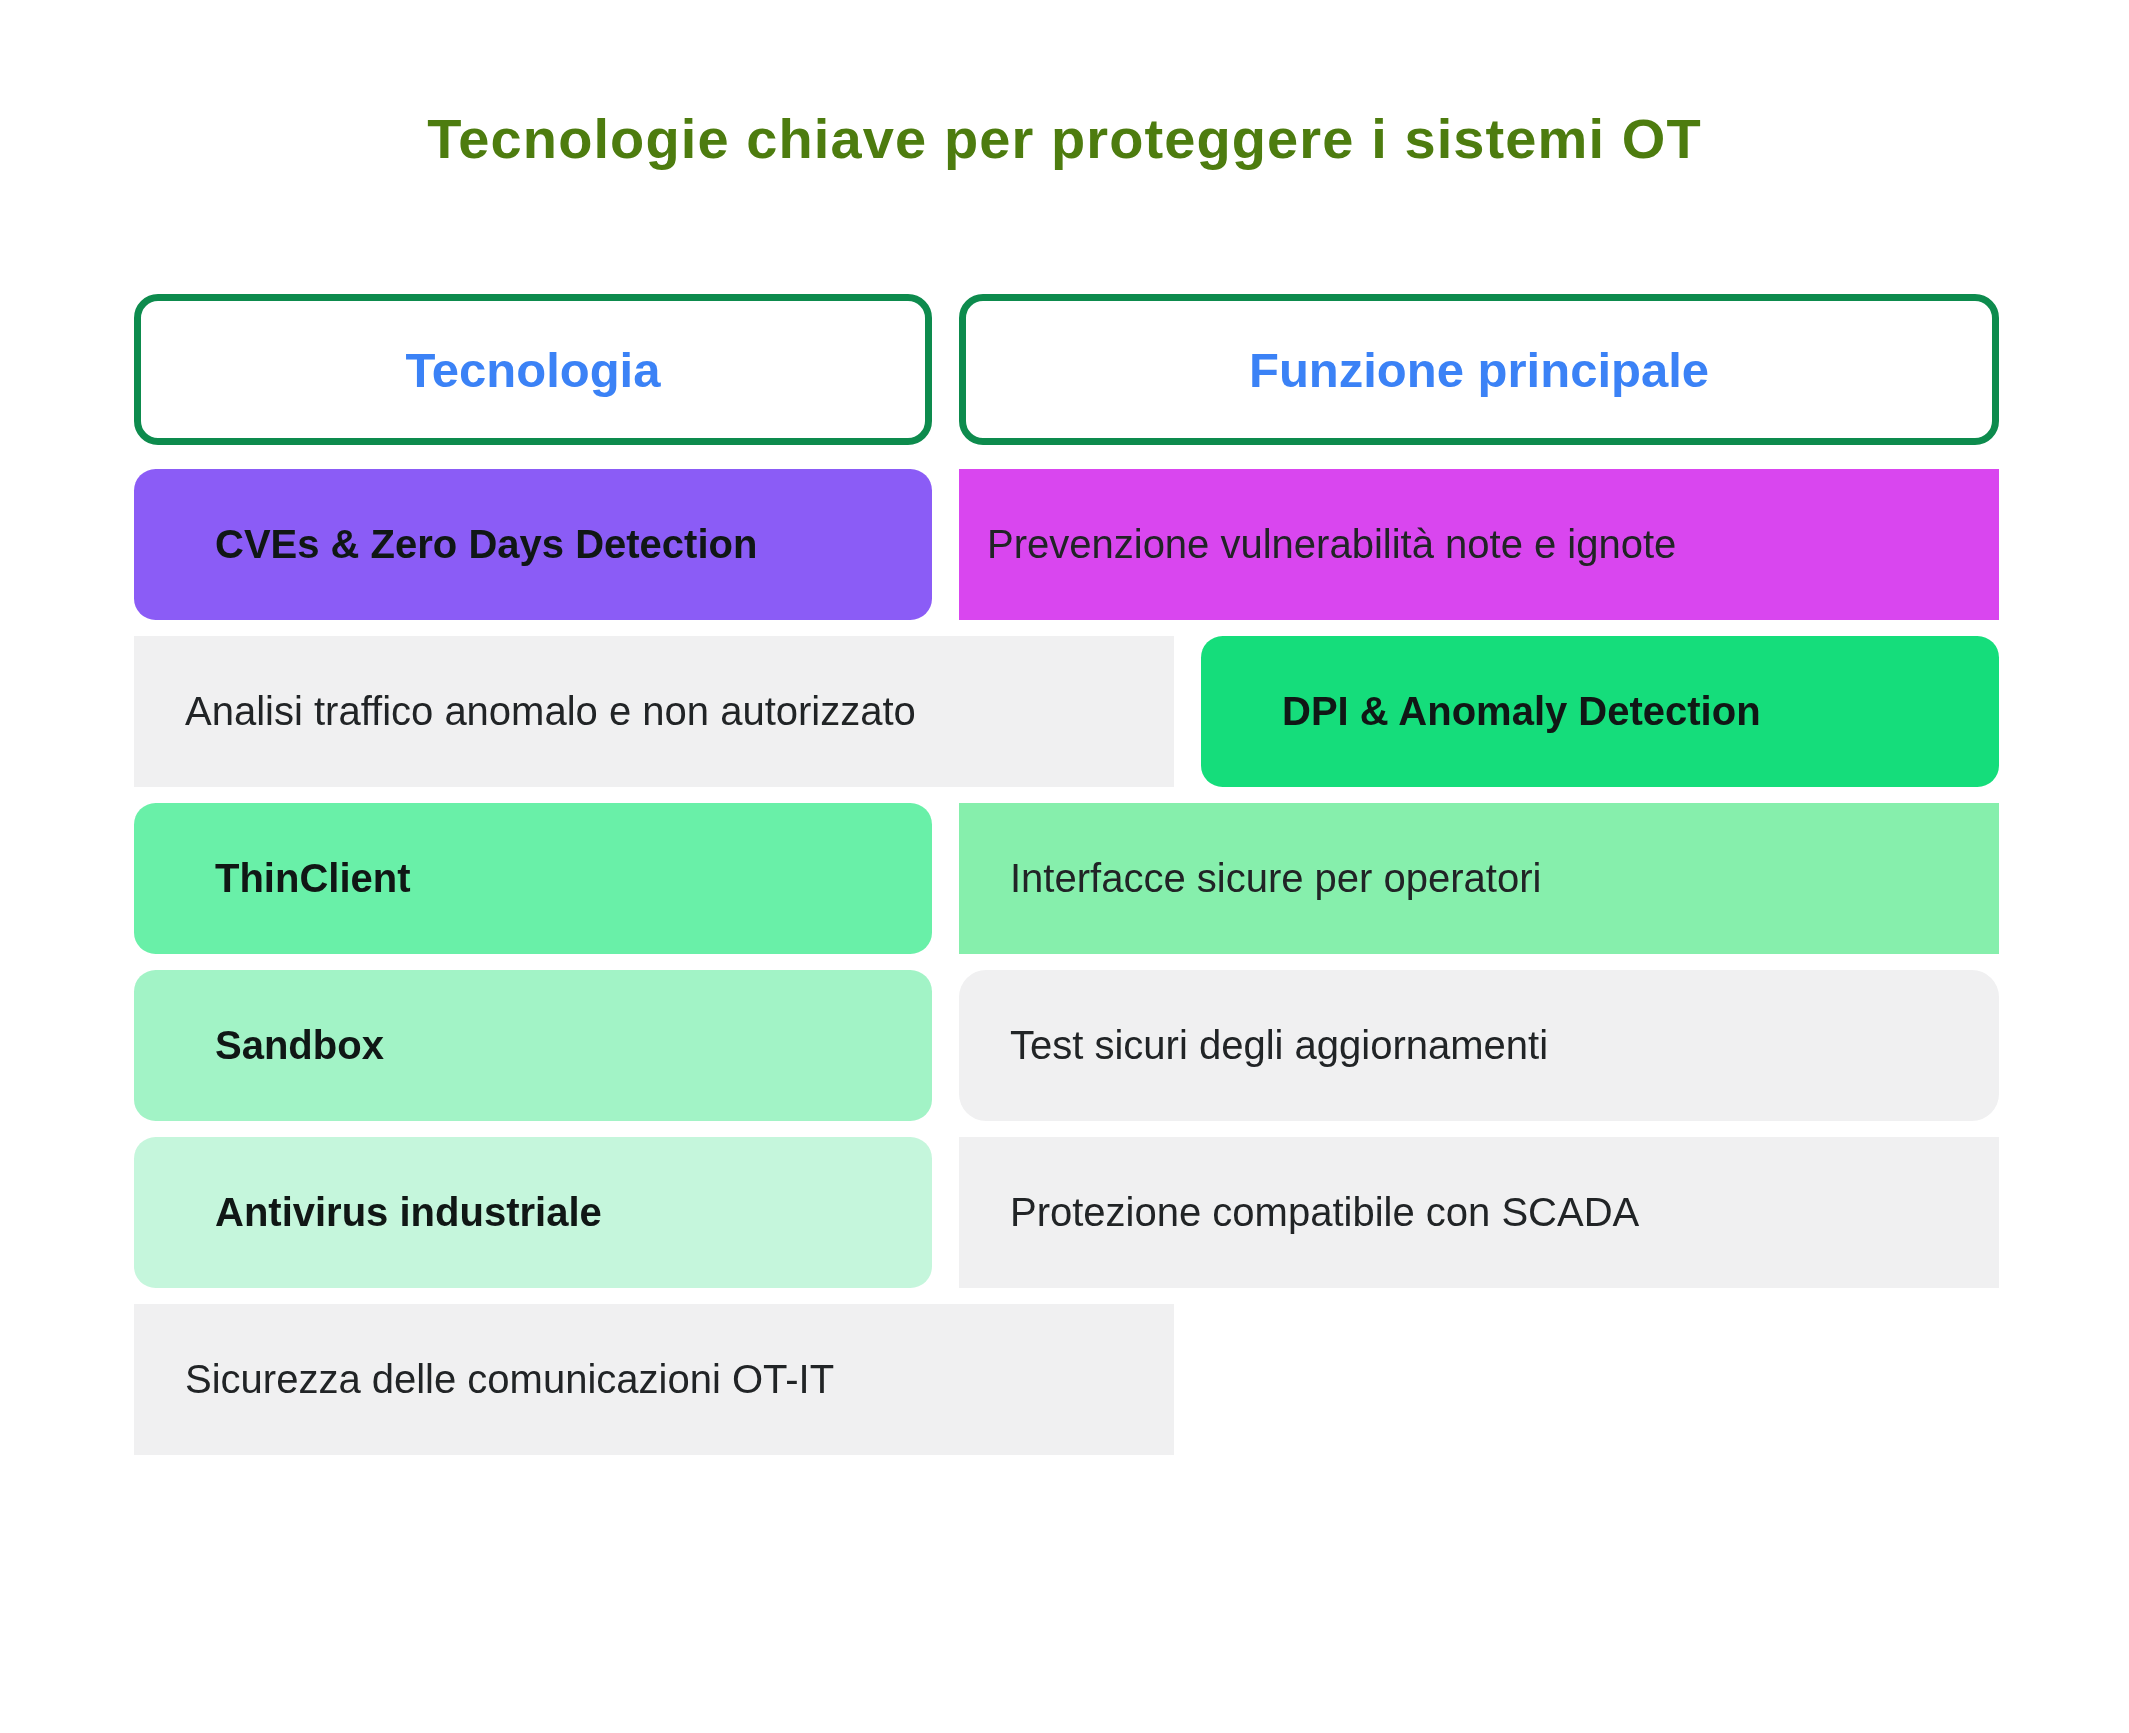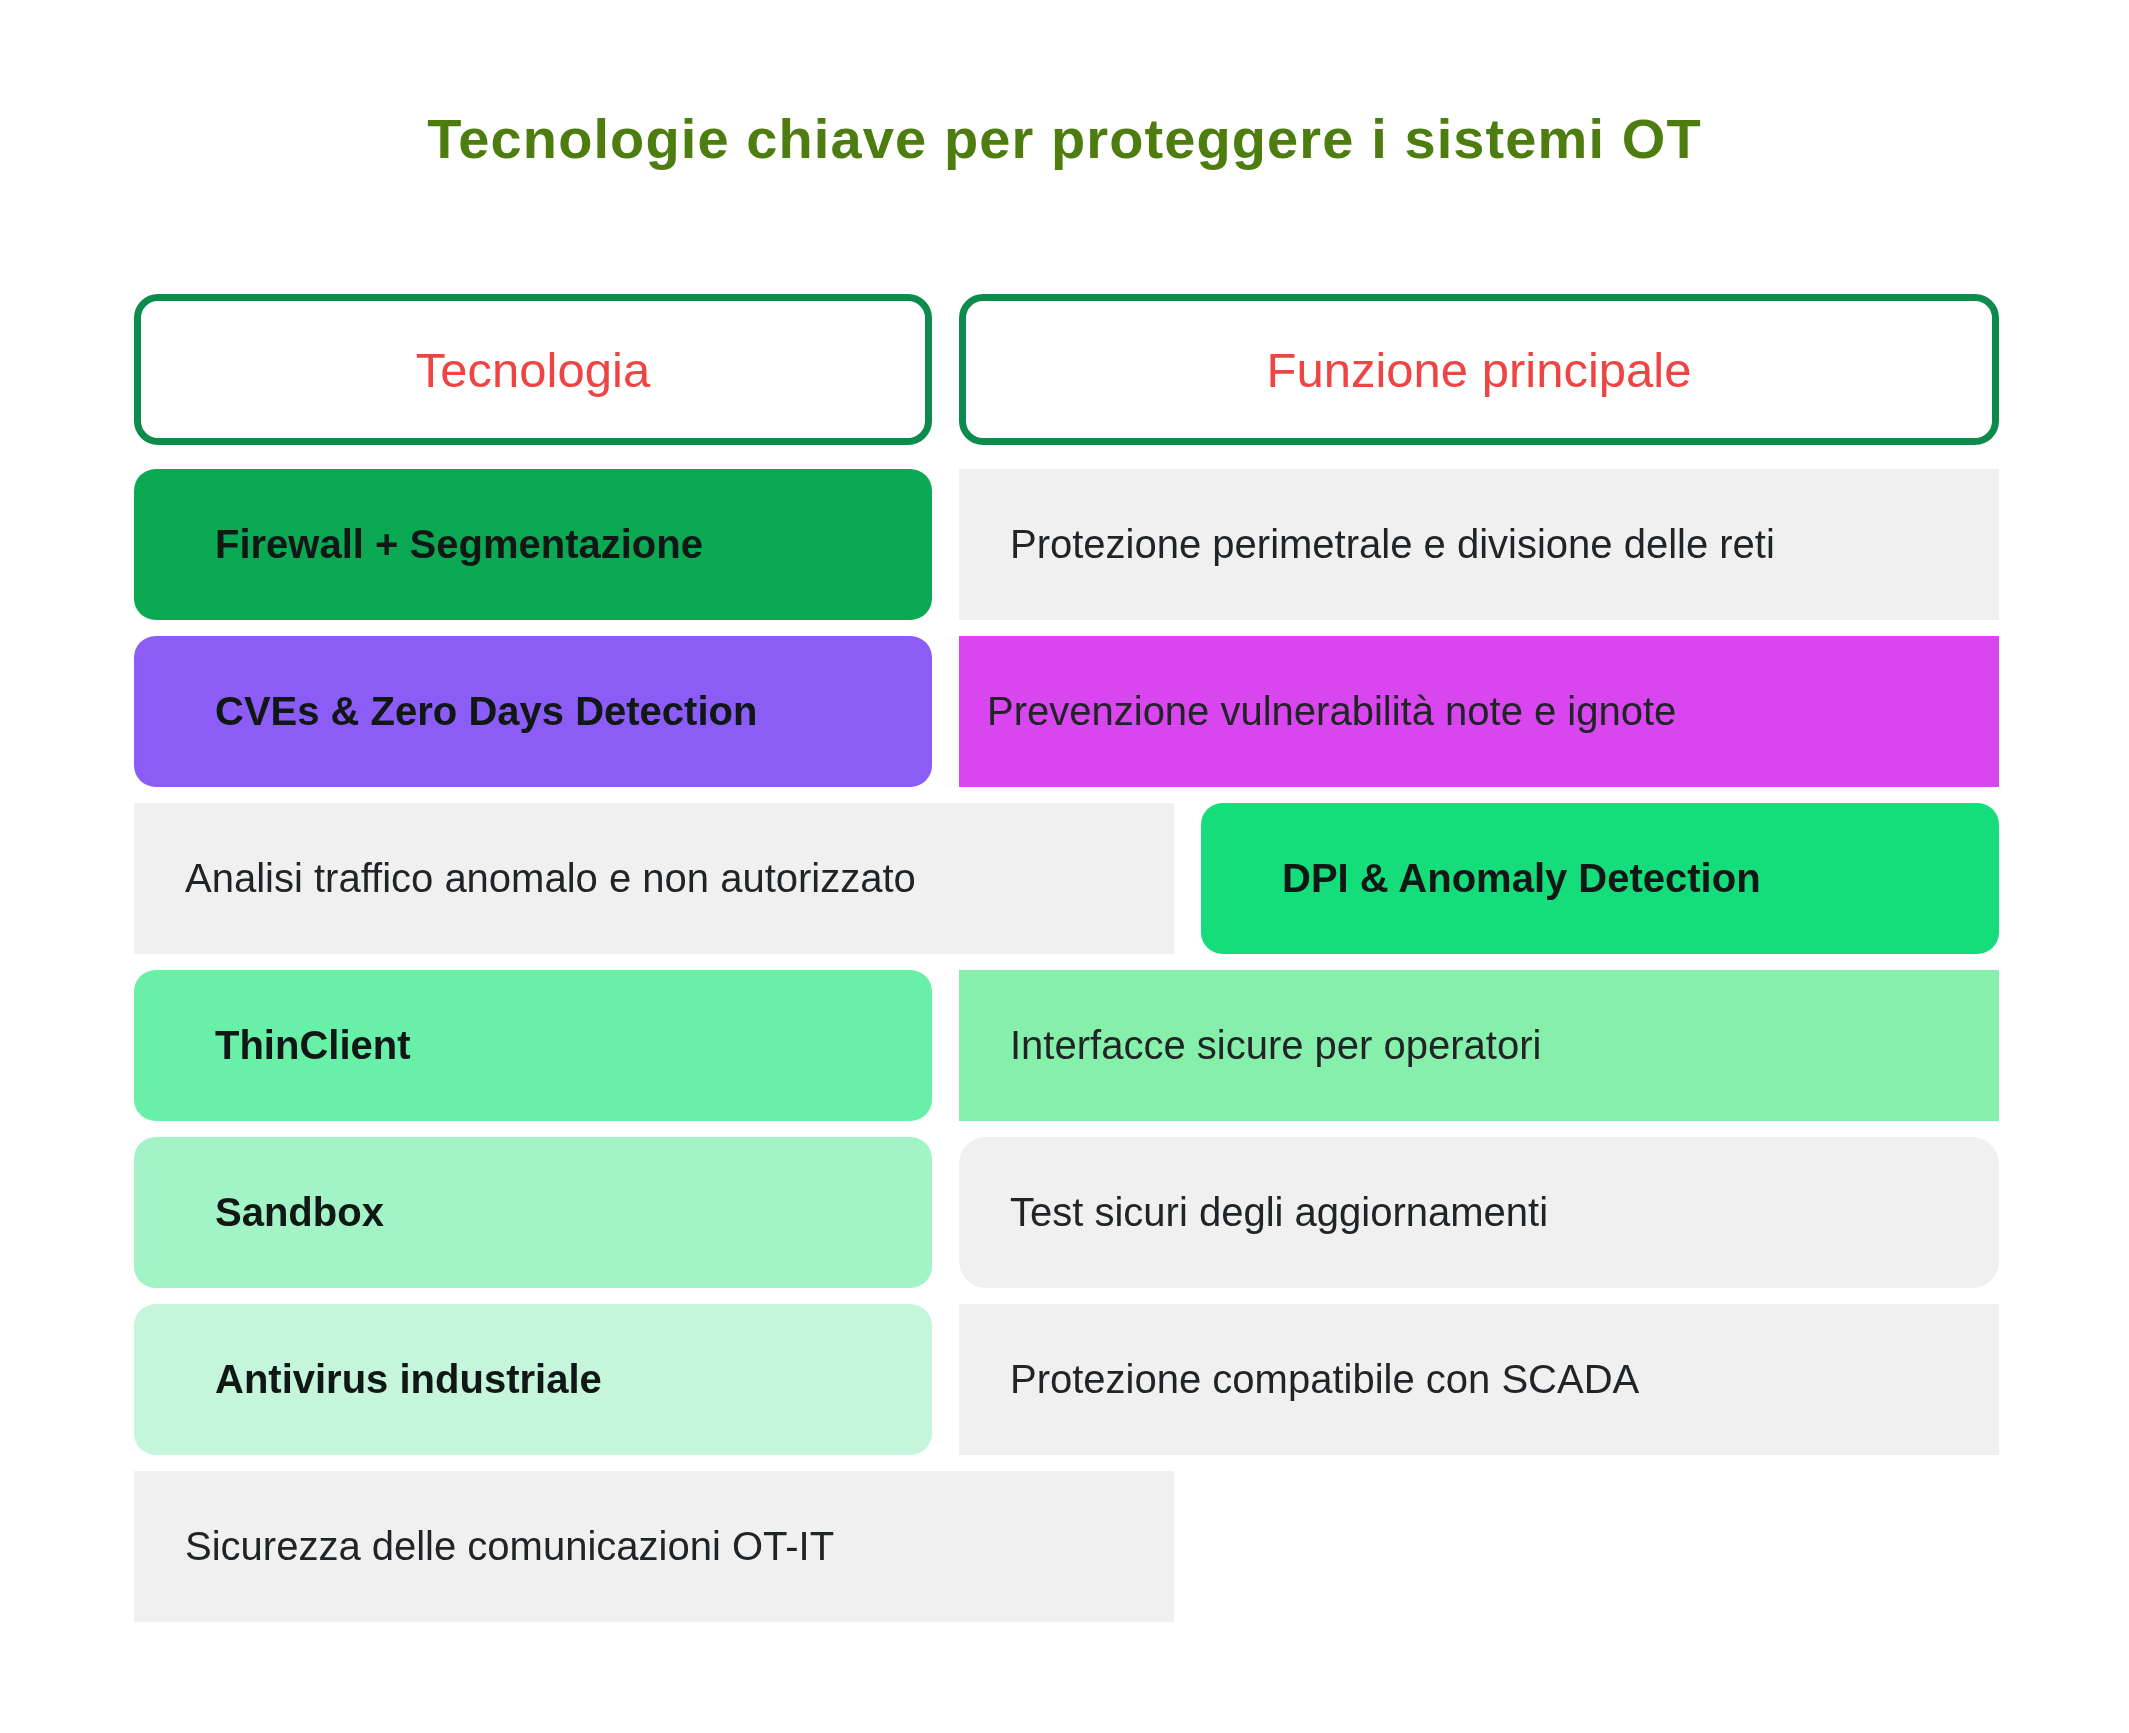--- a/index.html
+++ b/index.html
@@ -42,22 +42,22 @@
     align-items: center;
   }
   .left-col  { flex: 0 0 798px; width: 798px; }
   .right-col { flex: 0 0 1040px; width: 1040px; }
   .hcell {
     justify-content: center;
     background: #ffffff;
     border: 7px solid #0d8b4d;
     border-radius: 24px;
     font-size: 49px;
-    font-weight: 400;
-    color: #ef4444;
+    font-weight: 700;
+    color: #3b82f6;
   }
   .tcell {
     border-radius: 21.6px;
     padding-left: 81px;
     font-size: 40px;
     font-weight: 700;
     color: #101715;
   }
   .fcell {
     padding-left: 51px;
@@ -73,24 +73,20 @@
 
   <h1 class="title">Tecnologie chiave per proteggere i sistemi OT</h1>
 
   <div class="table">
 
     <div class="row header-row">
       <div class="cell hcell left-col" style="border-color: rgb(13, 139, 77);">Tecnologia</div>
       <div class="cell hcell right-col" style="border-color: rgb(13, 139, 77);">Funzione principale</div>
     </div>
 
-    <div class="row">
-      <div class="cell tcell left-col" style="background-color: rgb(12, 169, 85);">Firewall + Segmentazione</div>
-      <div class="cell fcell right-col" style="background-color: rgb(240, 240, 241);">Protezione perimetrale e divisione delle reti</div>
-    </div>
 
     <div class="row">
       <div class="cell tcell left-col" style="background-color: #8b5cf6;">CVEs &amp; Zero Days Detection</div>
       <div class="cell fcell right-col" style="background-color: #d946ef; padding-left: 28px;">Prevenzione vulnerabilità note e ignote</div>
     </div>
 
     <div class="row">
       <div class="cell fcell right-col" style="background-color: rgb(240, 240, 241);">Analisi traffico anomalo e non autorizzato</div>
       <div class="cell tcell left-col" style="background-color: rgb(21, 221, 123);">DPI &amp; Anomaly Detection</div>
     </div>

